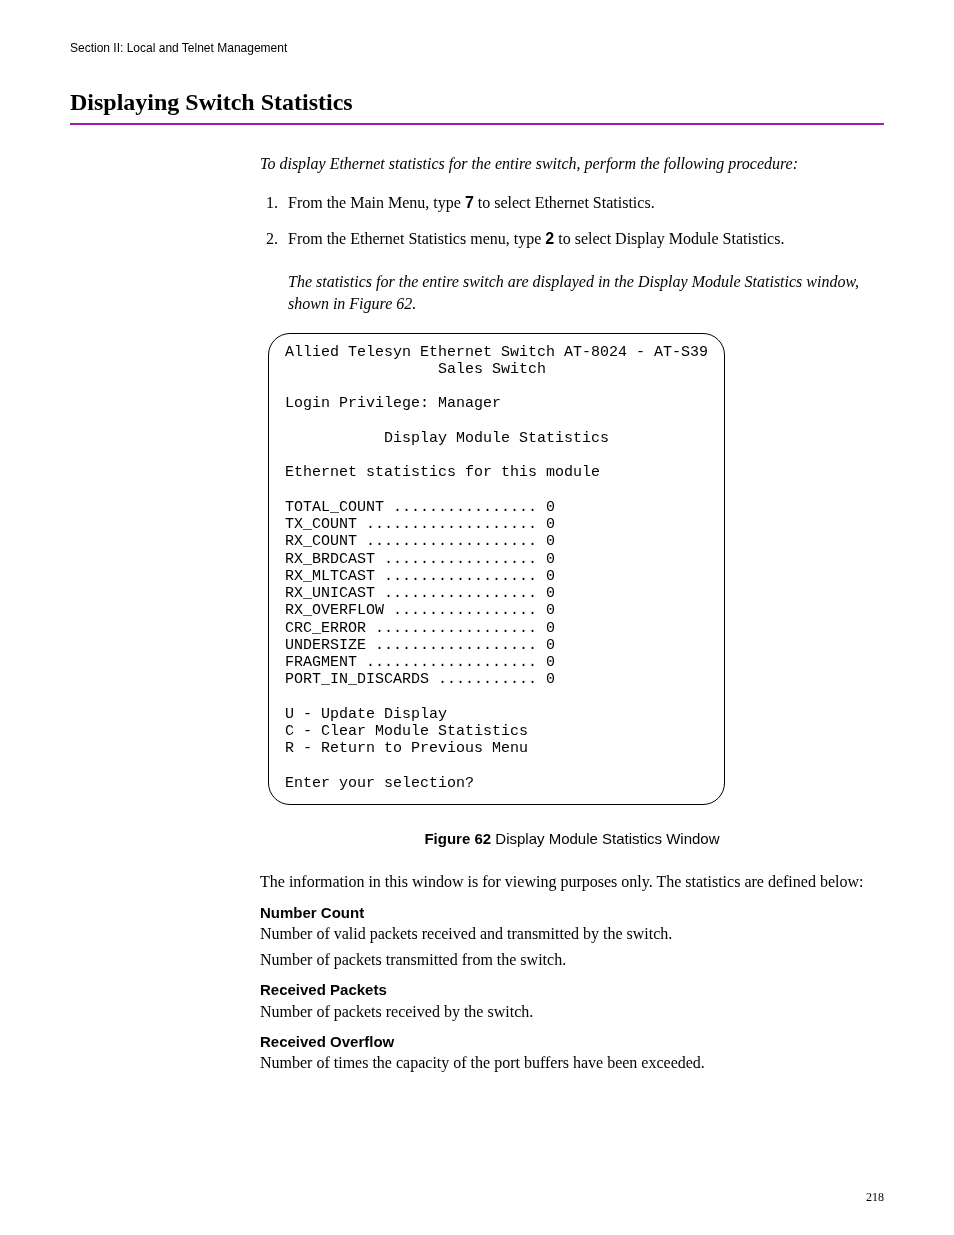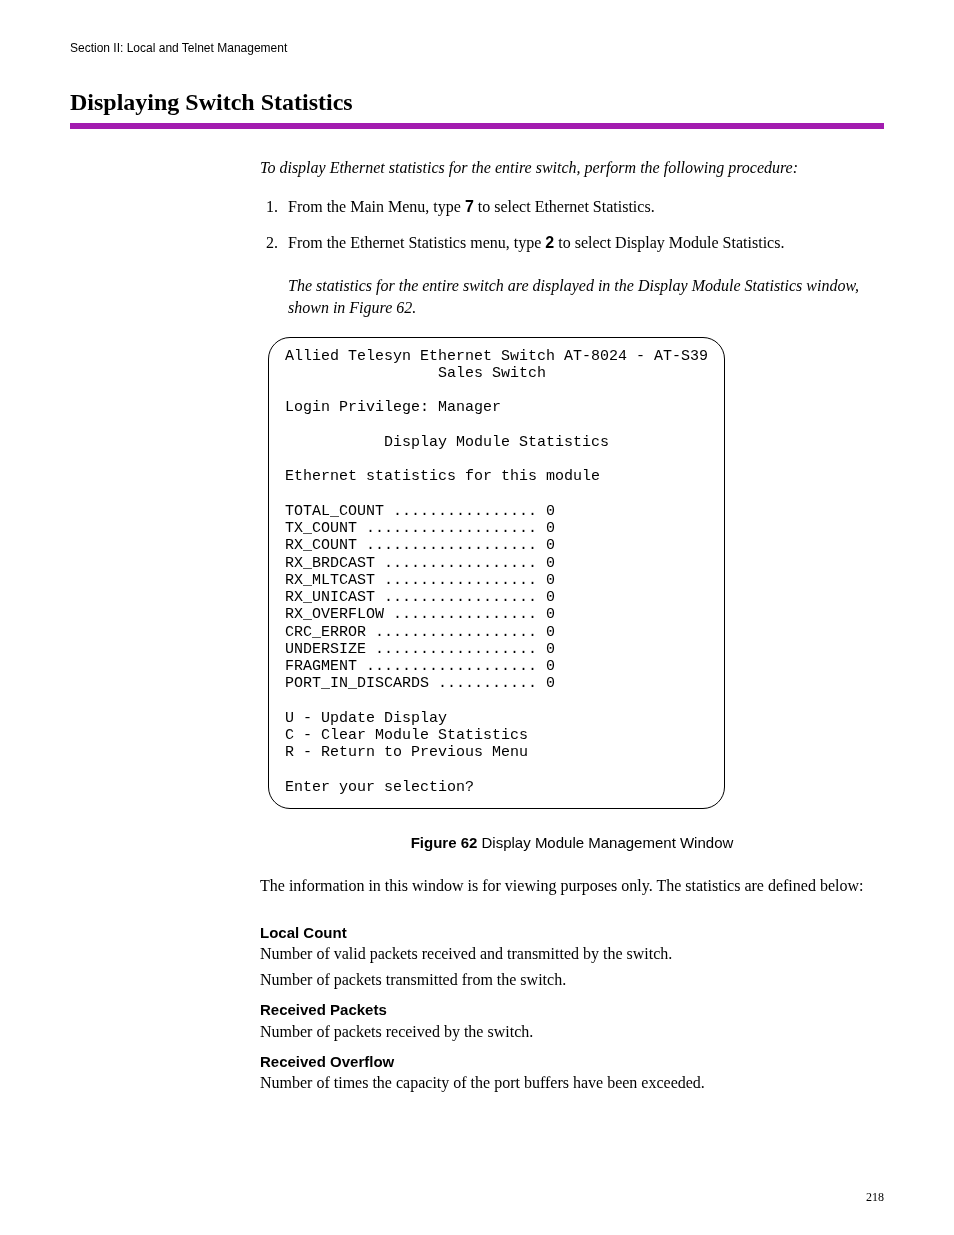--- a/index.html
+++ b/index.html
@@ -15,21 +15,21 @@
   }
   .section-header {
     font-size: 12px;
     font-family: Arial, Helvetica, sans-serif;
     margin-bottom: 30px;
   }
   .title {
     font-family: Georgia, "Times New Roman", serif;
     font-weight: bold;
     font-size: 24px;
-    border-bottom: 6px solid #a21caf;
+    border-bottom: 2px solid #a21caf;
     padding-bottom: 4px;
     margin-bottom: 28px;
   }
   .content-col {
     margin-left: 190px;
   }
   .intro {
     margin-bottom: 18px;
     font-style: italic;
   }
@@ -62,21 +62,21 @@
     text-align: center;
     font-family: Arial, Helvetica, sans-serif;
     font-size: 15px;
     margin-bottom: 22px;
   }
   .figure-caption .fignum {
     font-weight: bold;
     text-align: right;
   }
   .after-figure {
-    margin-bottom: 26px;
+    margin-bottom: 10px;
   }
   .def-term {
     font-family: Arial, Helvetica, sans-serif;
     font-weight: bold;
     font-size: 15px;
     margin-top: 10px;
   }
   .def-desc {
     margin-bottom: 4px;
   }
@@ -136,27 +136,27 @@
 PORT_IN_DISCARDS ........... 0
 
 U - Update Display
 C - Clear Module Statistics
 R - Return to Previous Menu
 
 Enter your selection?</div>
   </div>
 
   <div class="figure-caption">
-    <span class="fignum">Figure 62</span><span>  Display Module Management Window</span>
+    <span class="fignum">Figure 62</span><span>  Display Module Statistics Window</span>
   </div>
 
   <div class="after-figure">The information in this window is for viewing purposes only. The statistics are defined below:</div>
 
   <div id="defs">
-      <div class="def-term">Local Count</div>
+      <div class="def-term">Number Count</div>
       <div class="def-desc">Number of valid packets received and transmitted by the switch.</div>
       <div class="def-desc">Number of packets transmitted from the switch.</div>
       <div class="def-term">Received Packets</div>
       <div class="def-desc">Number of packets received by the switch.</div>
       <div class="def-term">Received Overflow</div>
       <div class="def-desc">Number of times the capacity of the port buffers have been exceeded.</div>
     </div>
 
 </div>
 

